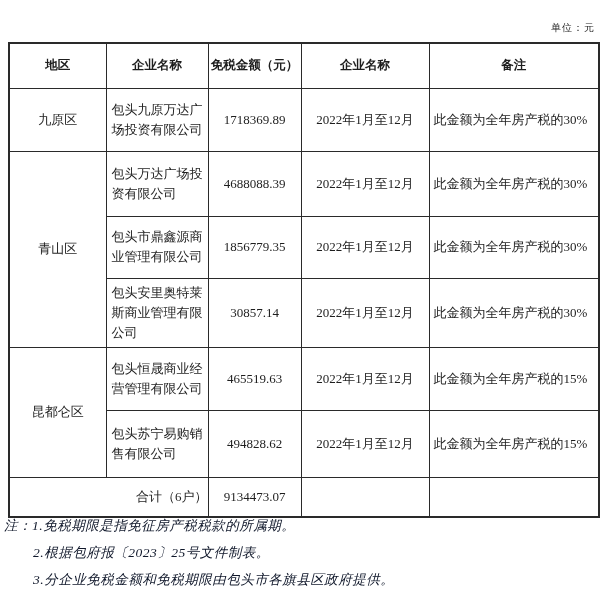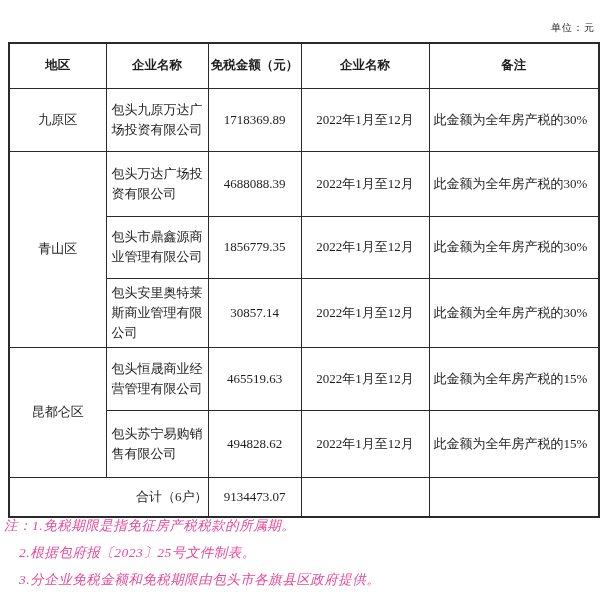--- a/index.html
+++ b/index.html
@@ -61,25 +61,25 @@
   tr.r4  { height: 65px; }
   tr.r5  { height: 63px; }
   tr.r6  { height: 67px; }
   tr.rt  { height: 40px; }
 
   .notes {
     position: absolute;
     left: 4px; top: 512px;
     font-size: 13.5px;
     font-style: italic;
-    color: #ec4899;
+    color: #0f172a;
     letter-spacing: 0.5px;
   }
   .note-line { height: 27px; line-height: 27px; white-space: nowrap; }
-  .note-line.indent { margin-left: 15px; }
+  .note-line.indent { margin-left: 29px; }
 </style>
 </head>
 <body>
 
 <div class="page">
 
   <div class="unit-label">单位：元</div>
 
   <table class="doc-table">
     <colgroup>

